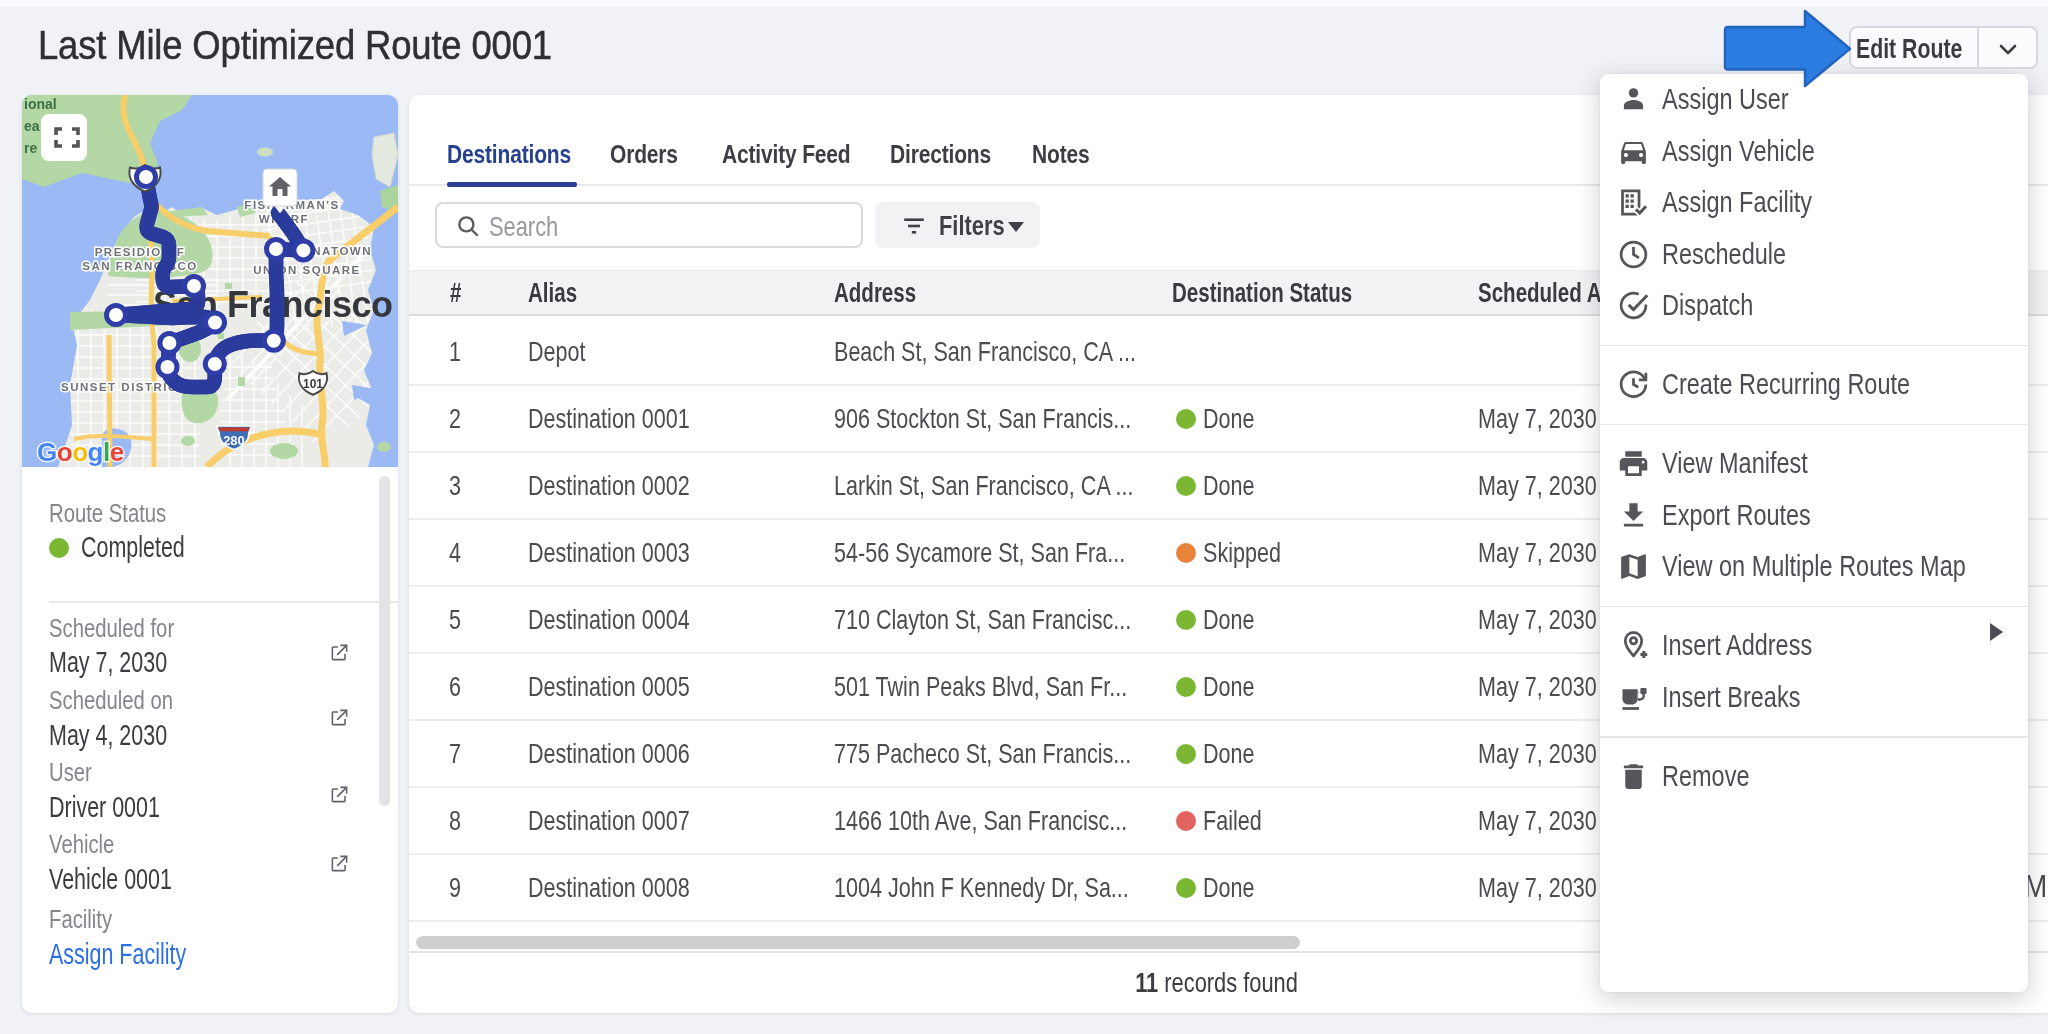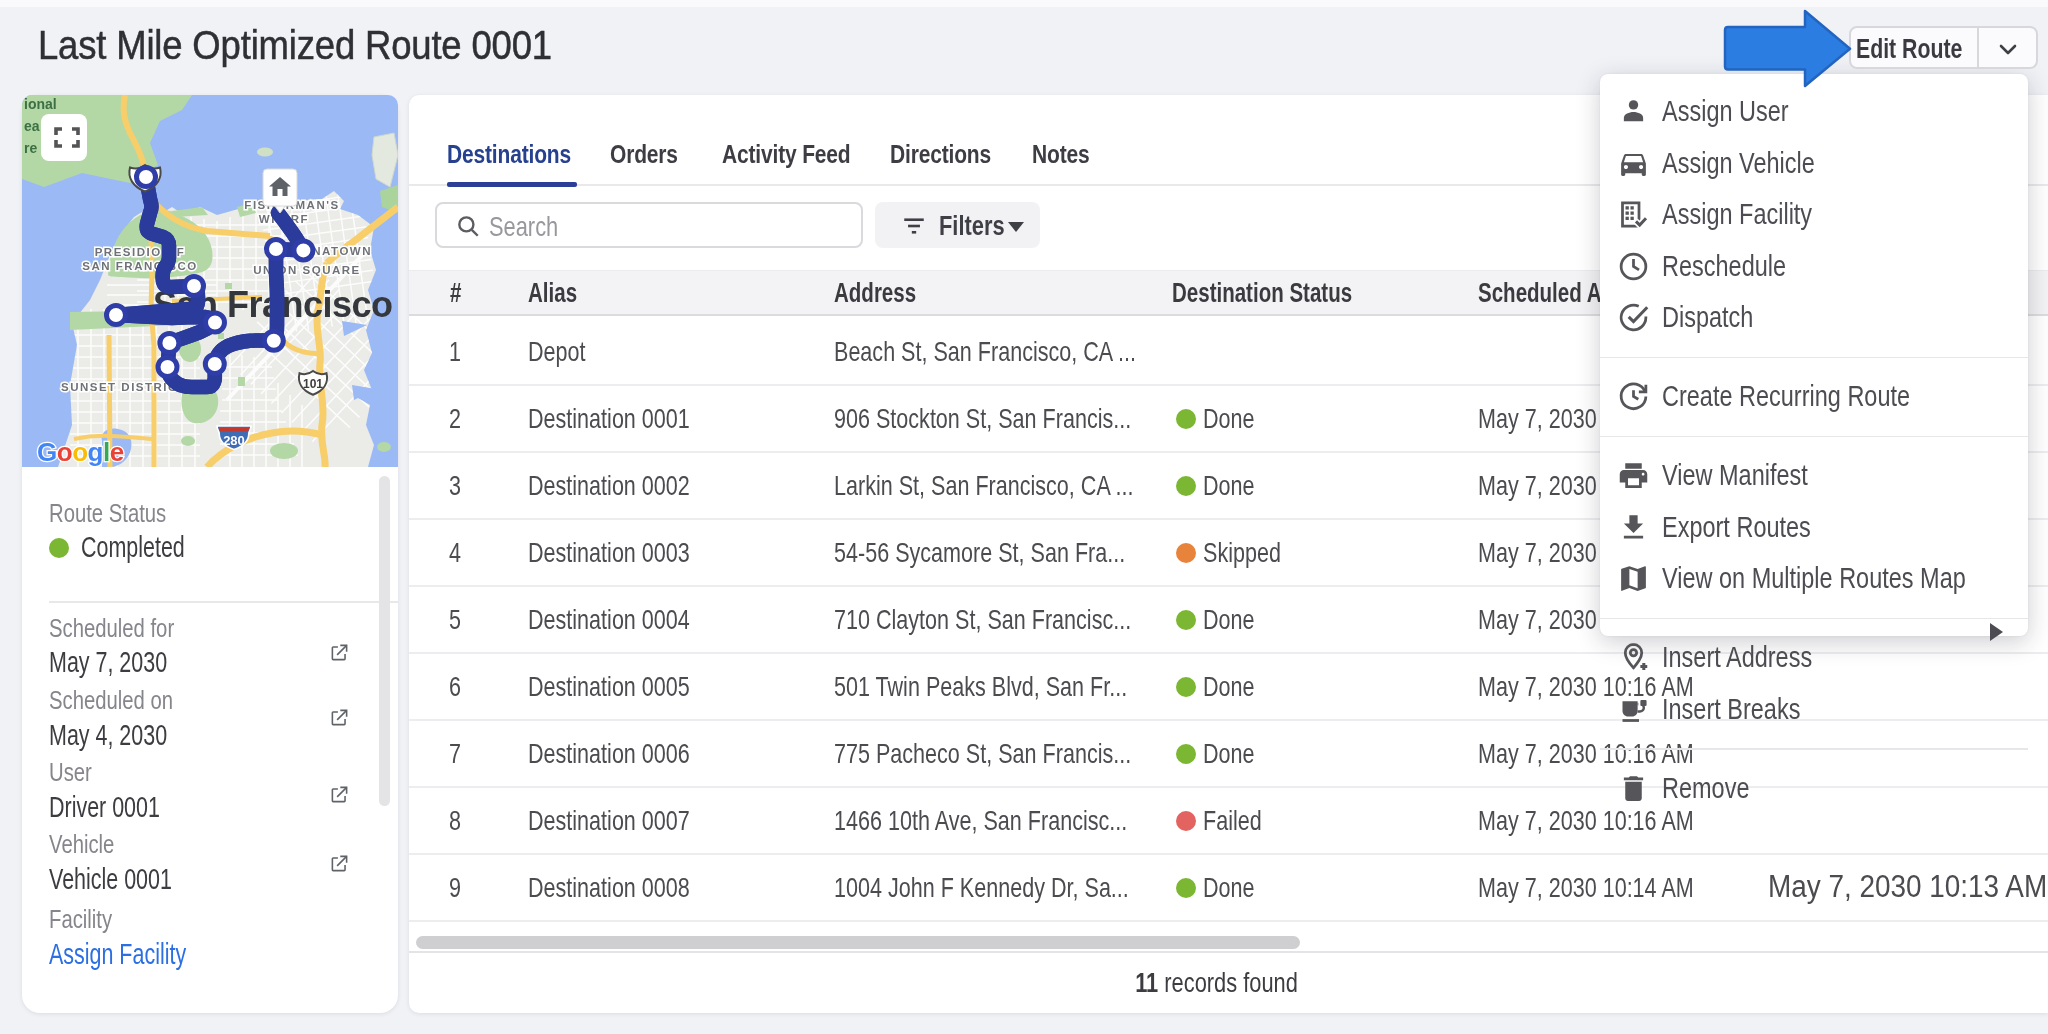--- a/index.html
+++ b/index.html
@@ -1,20 +1,20 @@
 <!DOCTYPE html>
 <html><head>
 <meta charset="utf-8">
 <style>
   * { margin:0; padding:0; box-sizing:border-box; }
   html,body { width:2048px; height:1034px; overflow:hidden; background:#f1f2f6; font-family:"Liberation Sans", sans-serif; }
   .abs { position:absolute; }
   #page { position:relative; width:2048px; height:1034px; }
   h1 { position:absolute; left:38px; top:22px; font-size:41px; font-weight:500; color:#2f3035; -webkit-text-stroke:0.5px #2f3035; letter-spacing:-0.2px; transform:scaleX(0.89); transform-origin:0 50%; white-space:nowrap; }
-  .card { position:absolute; background:#fff; border-radius:18px; box-shadow:0 1px 4px rgba(40,40,60,0.10); }
+  .card { position:absolute; background:#fff; border-radius:10px; box-shadow:0 1px 4px rgba(40,40,60,0.10); }
   #leftcard { left:22px; top:95px; width:376px; height:918px; }
   #maincard { left:409px; top:95px; width:1639px; height:918px; border-radius:10px 0 0 10px; }
   #mapwrap { position:absolute; left:0; top:0; width:376px; height:372px; border-radius:10px 10px 0 0; overflow:hidden; }
   .sblabel { position:absolute; left:27px; font-size:26px; color:#85858c; transform:scaleX(0.78); transform-origin:0 50%; white-space:nowrap; }
   .sbvalue { position:absolute; left:27px; font-size:29px; color:#3c3c41; transform:scaleX(0.74); transform-origin:0 50%; white-space:nowrap; }
   .sbicon { position:absolute; left:308px; width:19px; height:19px; }
   
   .tab { position:absolute; top:45px; font-size:25px; font-weight:700; color:#3d3d44; letter-spacing:-0.2px; transform:scaleX(0.84); transform-origin:0 50%; white-space:nowrap;}
   .tab.active { color:#27418f; }
   #tabline { position:absolute; left:0; top:88.5px; width:1639px; height:2px; background:#e9e9ec; }
@@ -28,21 +28,21 @@
   .th { position:absolute; top:7px; font-size:27px; font-weight:700; color:#3a3a3f; white-space:nowrap; transform:scaleX(0.76); transform-origin:0 50%; }
   #rows { position:absolute; left:0; top:224px; width:1639px; }
   .row { position:relative; width:1639px; height:67px; border-bottom:2px solid #ededf0; }
   .c { position:absolute; top:17px; font-size:28px; color:#4b4b50; white-space:nowrap; transform:scaleX(0.77); transform-origin:0 50%; }
   .dot { position:absolute; top:23px; width:20px; height:20px; border-radius:50%; }
   .d-green{ background:#7cb733;} .d-orange{background:#e8833c;} .d-red{background:#e2635f;}
   #hscroll { position:absolute; left:7px; top:841px; width:884px; height:13px; background:#cfcfd2; border-radius:7px; }
   #footline { position:absolute; left:0; top:856px; width:1639px; height:2px; background:#e4e4e8; }
   #records { position:absolute; left:-12px; top:872px; width:1639px; text-align:center; font-size:28px; color:#3c3c41; transform:scaleX(0.78); transform-origin:50% 50%; }
   
-  #menu { position:absolute; left:1600px; top:74px; width:428px; height:562px; background:#fff; border-radius:8px; box-shadow:0 6px 24px rgba(30,30,50,0.22), 0 0 2px rgba(0,0,0,0.08); padding-top:12px; }
+  #menu { position:absolute; left:1600px; top:74px; width:428px; height:918px; background:#fff; border-radius:8px; box-shadow:0 6px 24px rgba(30,30,50,0.22), 0 0 2px rgba(0,0,0,0.08); padding-top:0; }
   .mi { height:51.5px; display:flex; align-items:center; padding-left:17px; }
   .mi svg { width:33px; height:33px; flex:none; }
   .mi span { margin-left:12px; font-size:29px; color:#4c4c52; white-space:nowrap; flex:none; transform:scaleX(0.81); transform-origin:0 50%; }
   .mdiv { height:1.5px; background:#e7e7ea; margin:13px 0; }
   .subarrow { position:absolute; left:390px; top:549px; width:0; height:0; border-left:13px solid #4c4c52; border-top:9px solid transparent; border-bottom:9px solid transparent; }
   
   #editbtn { position:absolute; left:1849px; top:26px; width:189px; height:43px; background:#fbfbfd; border:2px solid #d8d8dc; border-radius:8px; }
   #editbtn .divl { position:absolute; left:126px; top:0; width:2px; height:39px; background:#d8d8dc; }
   #editbtn .lbl { position:absolute; left:5px; top:5px; font-size:28px; font-weight:700; color:#3a3a40; transform:scaleX(0.76); transform-origin:0 50%; white-space:nowrap; }
 </style>

